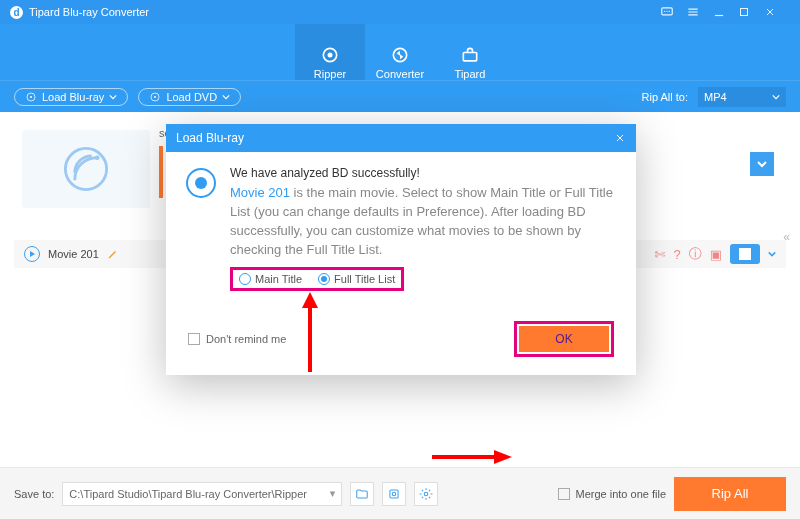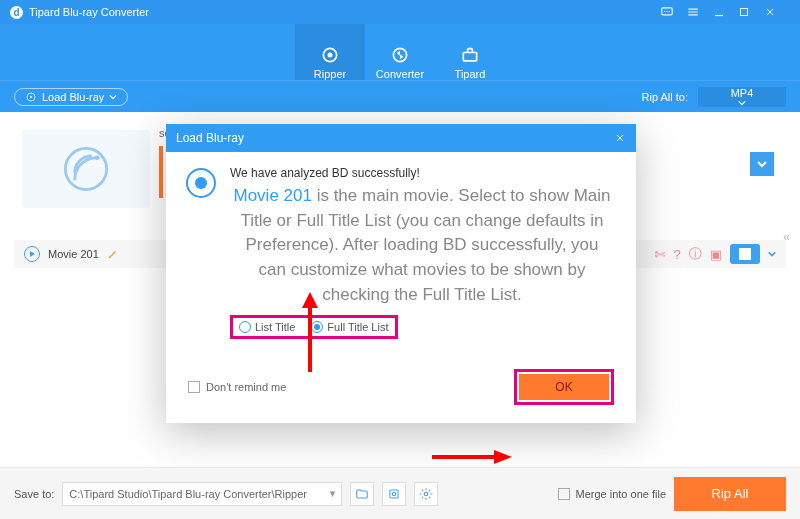--- a/index.html
+++ b/index.html
@@ -15,21 +15,21 @@
 
 .topnav { height: 56px; background: #319cf3; display: flex; align-items: stretch; justify-content: center; }
 .topnav .nav-item { width: 70px; display: flex; flex-direction: column; align-items: center; justify-content: flex-end; color: #fff; font-size: 11px; gap: 3px; cursor: pointer; }
 .topnav .nav-item.active { background: #2a8de0; }
 .topnav .nav-icon { width: 20px; height: 20px; display: flex; align-items: center; justify-content: center; }
 
 
 .secbar { height: 32px; background: #319cf3; border-top: 1px solid #49a7f3; display: flex; align-items: center; padding: 0 14px; color: #fff; font-size: 11px; gap: 10px; }
 .secbar .pill { border: 1px solid rgba(255,255,255,.6); border-radius: 12px; padding: 2px 10px; display: inline-flex; align-items: center; gap: 5px; cursor: pointer; }
 .secbar .spacer { flex: 1; }
-.rip-to-sel { width: 88px; height: 20px; background: #2a8de0; display: inline-flex; align-items: center; justify-content: space-between; padding: 0 6px; font-size: 11px; cursor: pointer; flex-direction: column; }
+.rip-to-sel { width: 88px; height: 20px; background: #2a8de0; display: inline-flex; align-items: center; justify-content: space-between; padding: 0 6px; font-size: 11px; cursor: pointer; }
 
 
 .main { height: 355px; background: #fff; padding: 14px 16px 10px; position: relative; }
 
 
 .tile { position: absolute; left: 22px; top: 18px; width: 128px; height: 78px; background: #f3f8fd; border-radius: 3px; display: flex; align-items: center; justify-content: center; }
 .bd-swirl { color: #9bc9f2; }
 .filename-chip { position: absolute; left: 159px; top: 15px; font-size: 11px; color: #666; }
 .left-orange-bar { position: absolute; left: 159px; top: 34px; width: 4px; height: 52px; background: #ff7a2f; }
 
@@ -47,32 +47,32 @@
 
 .overlay { position: absolute; inset: 0; }
 .modal { position: absolute; left: 166px; top: 12px; width: 470px; background: #fff; box-shadow: 0 10px 40px rgba(0,0,0,.25); }
 .modal-header { height: 28px; background: #319cf3; color: #fff; display: flex; align-items: center; padding: 0 10px; font-size: 12px; }
 .modal-header .spacer { flex: 1; }
 .modal-header .close { cursor: pointer; font-size: 14px; }
 .modal-body { padding: 14px 22px 20px 20px; display: flex; gap: 14px; }
 .modal-body .big-radio { width: 30px; height: 30px; border: 2px solid #319cf3; border-radius: 50%; display: flex; align-items: center; justify-content: center; flex-shrink: 0; margin-top: 2px; }
 .modal-body .big-radio::after { content: ""; width: 12px; height: 12px; background: #319cf3; border-radius: 50%; }
 .modal-body .msg-title { font-size: 12px; color: #333; margin-bottom: 4px; }
-.modal-body .msg-desc { font-size: 17px; color: #888; line-height: 1.45; text-align: center; }
+.modal-body .msg-desc { font-size: 13px; color: #888; line-height: 1.45; }
 .modal-body .msg-desc .movie-name { color: #319cf3; }
 .opts { margin-top: 8px; border: 3px solid #e4007f; padding: 3px 6px; display: inline-flex; gap: 16px; }
 .opts label { font-size: 11px; color: #555; display: inline-flex; align-items: center; gap: 4px; cursor: pointer; }
 .radio-vis { width: 12px; height: 12px; border: 1.5px solid #319cf3; border-radius: 50%; display: inline-flex; align-items: center; justify-content: center; }
 .radio-vis.checked::after { content: ""; width: 6px; height: 6px; background: #319cf3; border-radius: 50%; }
 .modal-foot { padding: 10px 22px 18px; display: flex; align-items: center; }
 .modal-foot label { font-size: 11px; color: #666; display: inline-flex; align-items: center; gap: 6px; cursor: pointer; }
 .chk { width: 12px; height: 12px; border: 1px solid #aaa; }
 .modal-foot .spacer { flex: 1; }
 .ok-wrap { border: 3px solid #e4007f; padding: 2px; }
-.ok-btn { width: 90px; height: 26px; background: #ff7a2f; color: #7f1d1d; font-size: 12px; border: none; cursor: pointer; }
+.ok-btn { width: 90px; height: 26px; background: #ff7a2f; color: #4c1d95; font-size: 12px; border: none; cursor: pointer; }
 
 
 .arrow-up { position: absolute; left: 300px; top: 180px; width: 20px; height: 80px; pointer-events: none; }
 .arrow-right { position: absolute; left: 432px; top: 336px; width: 80px; height: 18px; pointer-events: none; }
 
 
 .bottom { position: absolute; left: 0; right: 0; bottom: 0; height: 52px; background: #f5f5f5; border-top: 1px solid #eaeaea; display: flex; align-items: center; padding: 0 14px; gap: 8px; font-size: 11px; color: #555; }
 .path-box { width: 280px; height: 24px; border: 1px solid #ddd; background: #fff; display: flex; align-items: center; padding: 0 6px; }
 .path-box .pth { flex: 1; white-space: nowrap; overflow: hidden; text-overflow: ellipsis; color: #666; }
 .path-box .caret { color: #999; }
@@ -149,20 +149,30 @@
   </div>
 </div>
 
 <div class="secbar">
   <span class="pill">
     <svg width="12" height="12" viewBox="0 0 24 24">
         <circle cx="12" cy="12" r="8" fill="none" stroke="#fff" stroke-width="1.5"></circle>
         <circle cx="12" cy="12" r="2" fill="#fff"></circle>
       </svg>
     <span>Load Blu-ray</span>
+    <svg width="8" height="8" viewBox="0 0 10 10">
+        <path d="M1 3l4 4 4-4" fill="none" stroke="#fff" stroke-width="1.5"></path>
+      </svg>
+  </span>
+  <span class="pill">
+    <svg width="12" height="12" viewBox="0 0 24 24">
+        <circle cx="12" cy="12" r="8" fill="none" stroke="#fff" stroke-width="1.5"></circle>
+        <circle cx="12" cy="12" r="2" fill="#fff"></circle>
+      </svg>
+    <span>Load DVD</span>
     <svg width="8" height="8" viewBox="0 0 10 10">
         <path d="M1 3l4 4 4-4" fill="none" stroke="#fff" stroke-width="1.5"></path>
       </svg>
   </span>
   <span class="spacer"></span>
   <span>Rip All to:</span>
   <span class="rip-to-sel">
     <span>MP4</span>
     <svg width="8" height="8" viewBox="0 0 10 10">
         <path d="M1 3l4 4 4-4" fill="none" stroke="#fff" stroke-width="1.5"></path>
@@ -223,21 +233,21 @@
       <div class="modal-body">
         <div class="big-radio"></div>
         <div>
           <div class="msg-title">We have analyzed BD successfully!</div>
           <div class="msg-desc">
             <span class="movie-name">Movie 201</span><span> is the main movie. Select to show Main Title or Full Title List (you can change defaults in Preference). After loading BD successfully, you can customize what movies to be shown by checking the Full Title List.</span>
           </div>
           <div class="opts">
             <label>
               <span class="radio-vis"></span>
-              <span>List Title</span>
+              <span>Main Title</span>
             </label>
             <label>
               <span class="radio-vis checked"></span>
               <span>Full Title List</span>
             </label>
           </div>
         </div>
       </div>
       <div class="modal-foot">
         <label>

